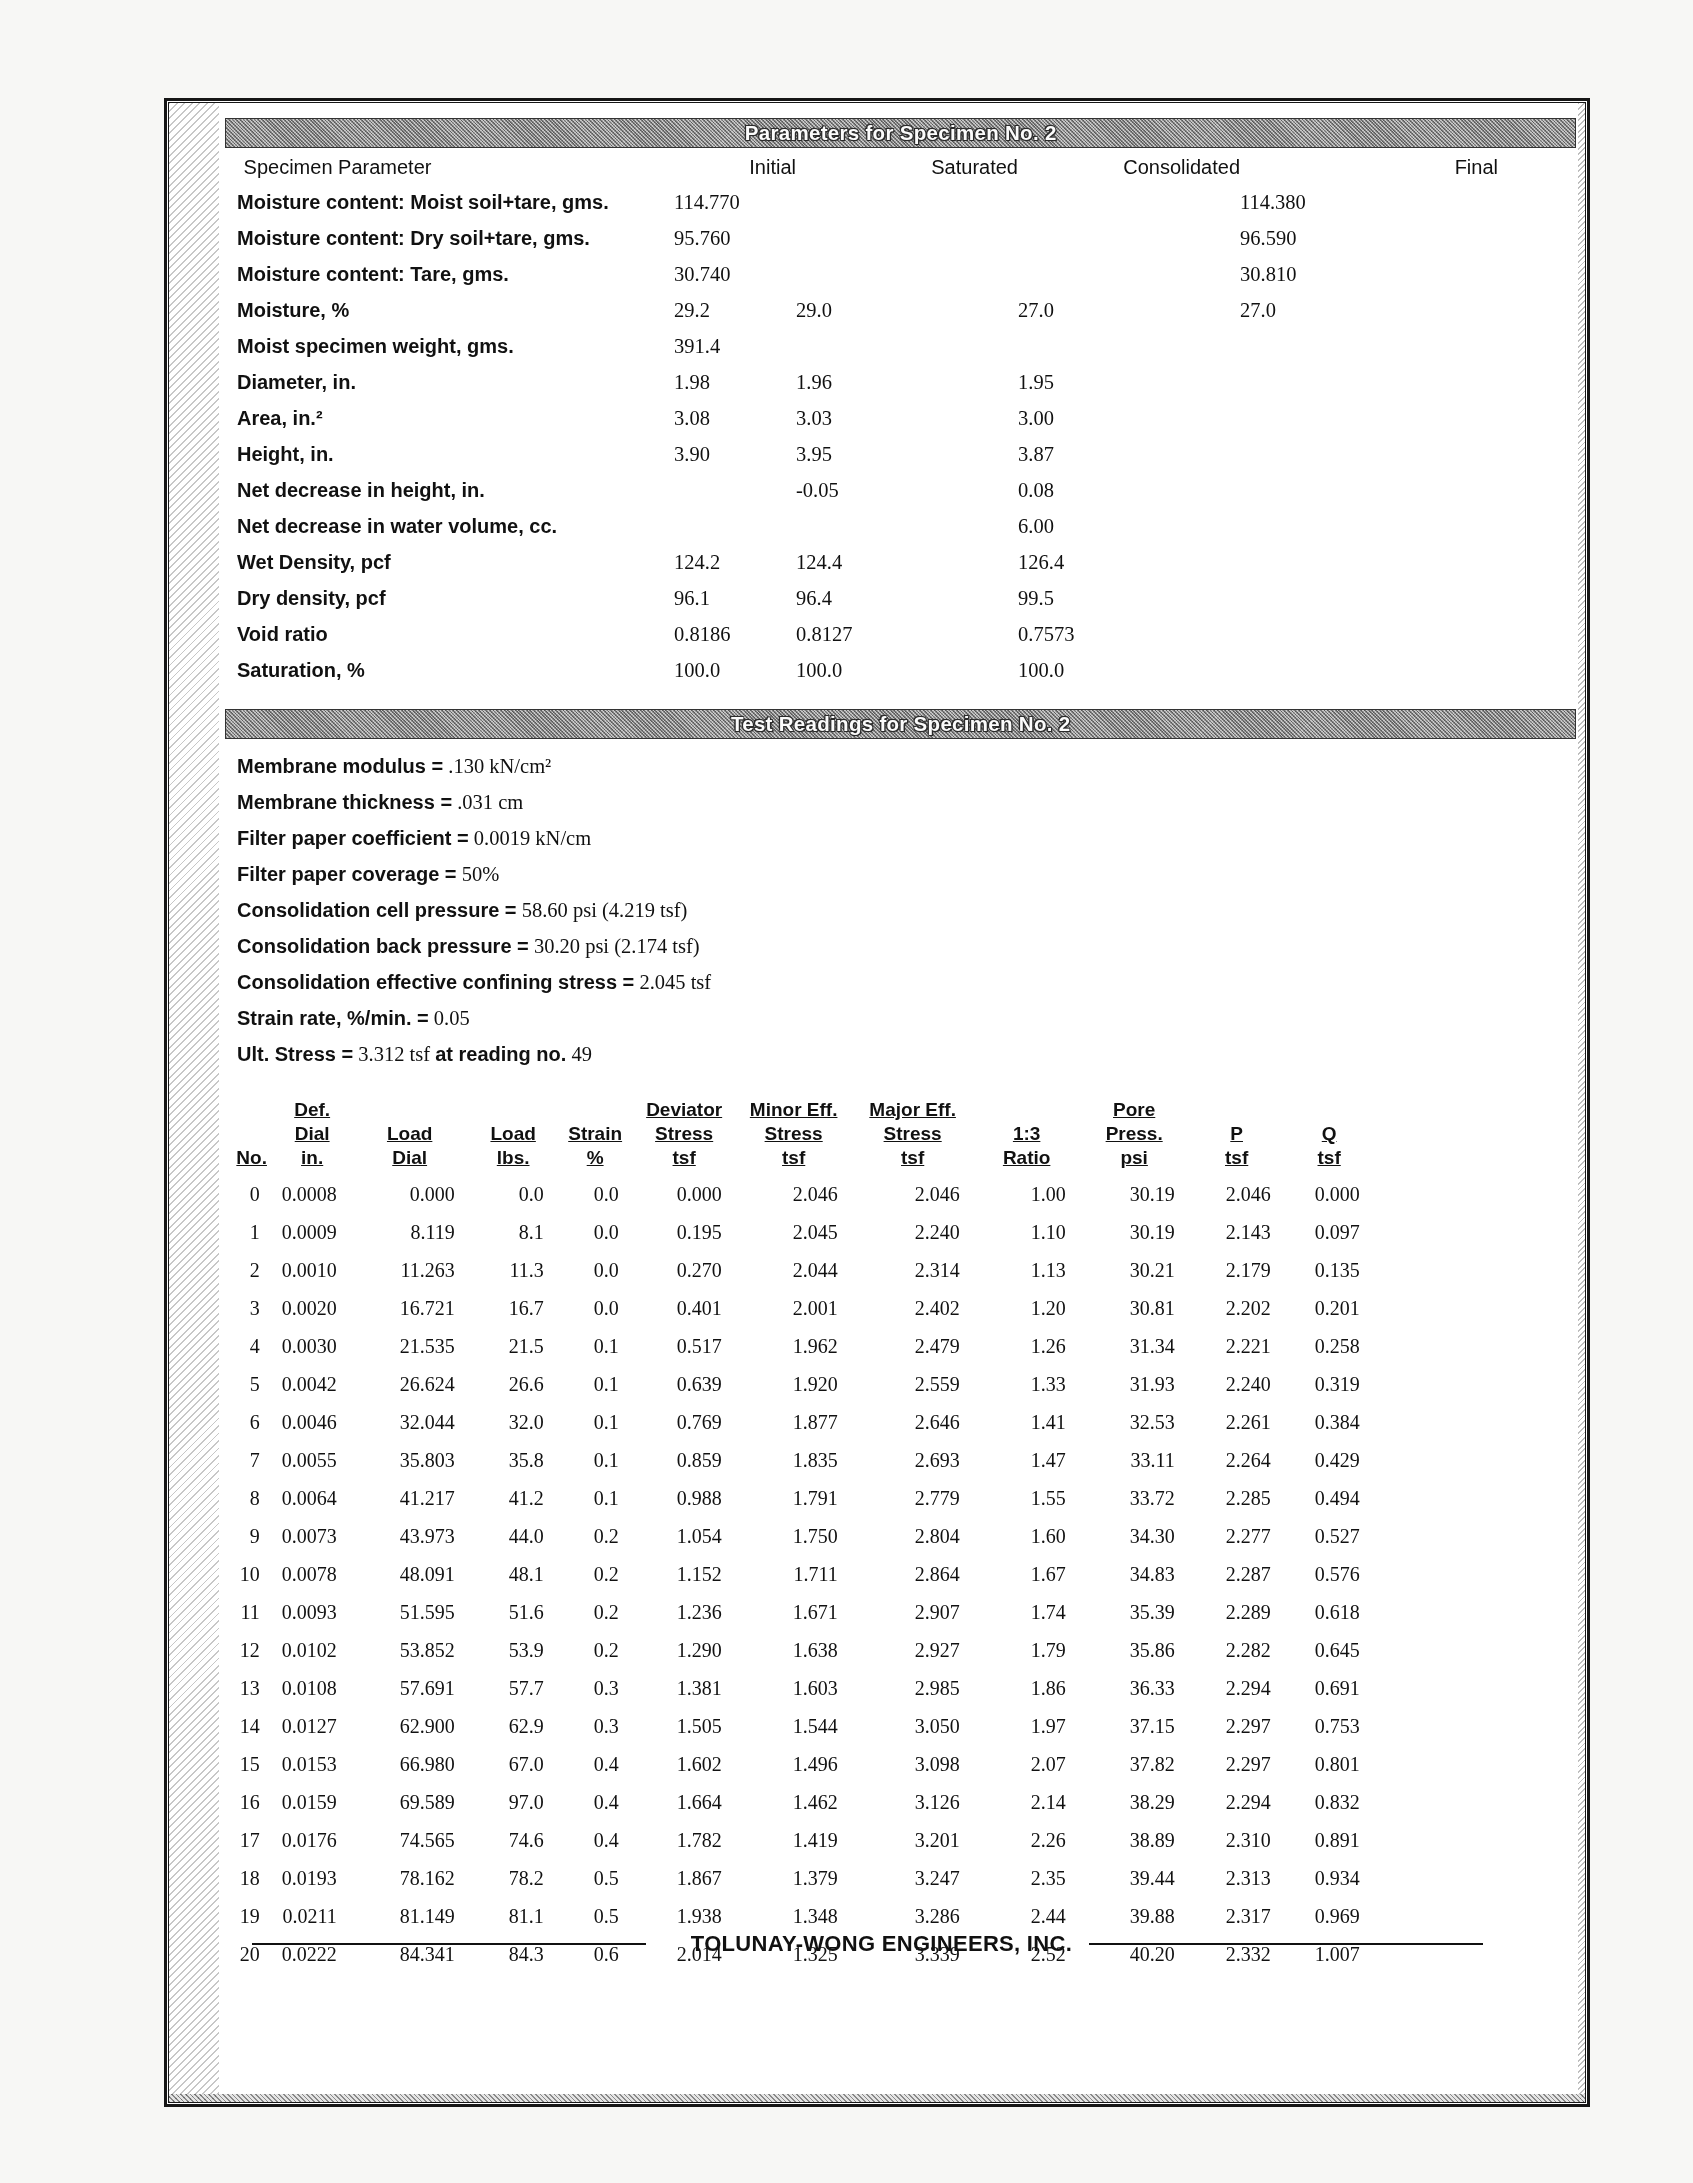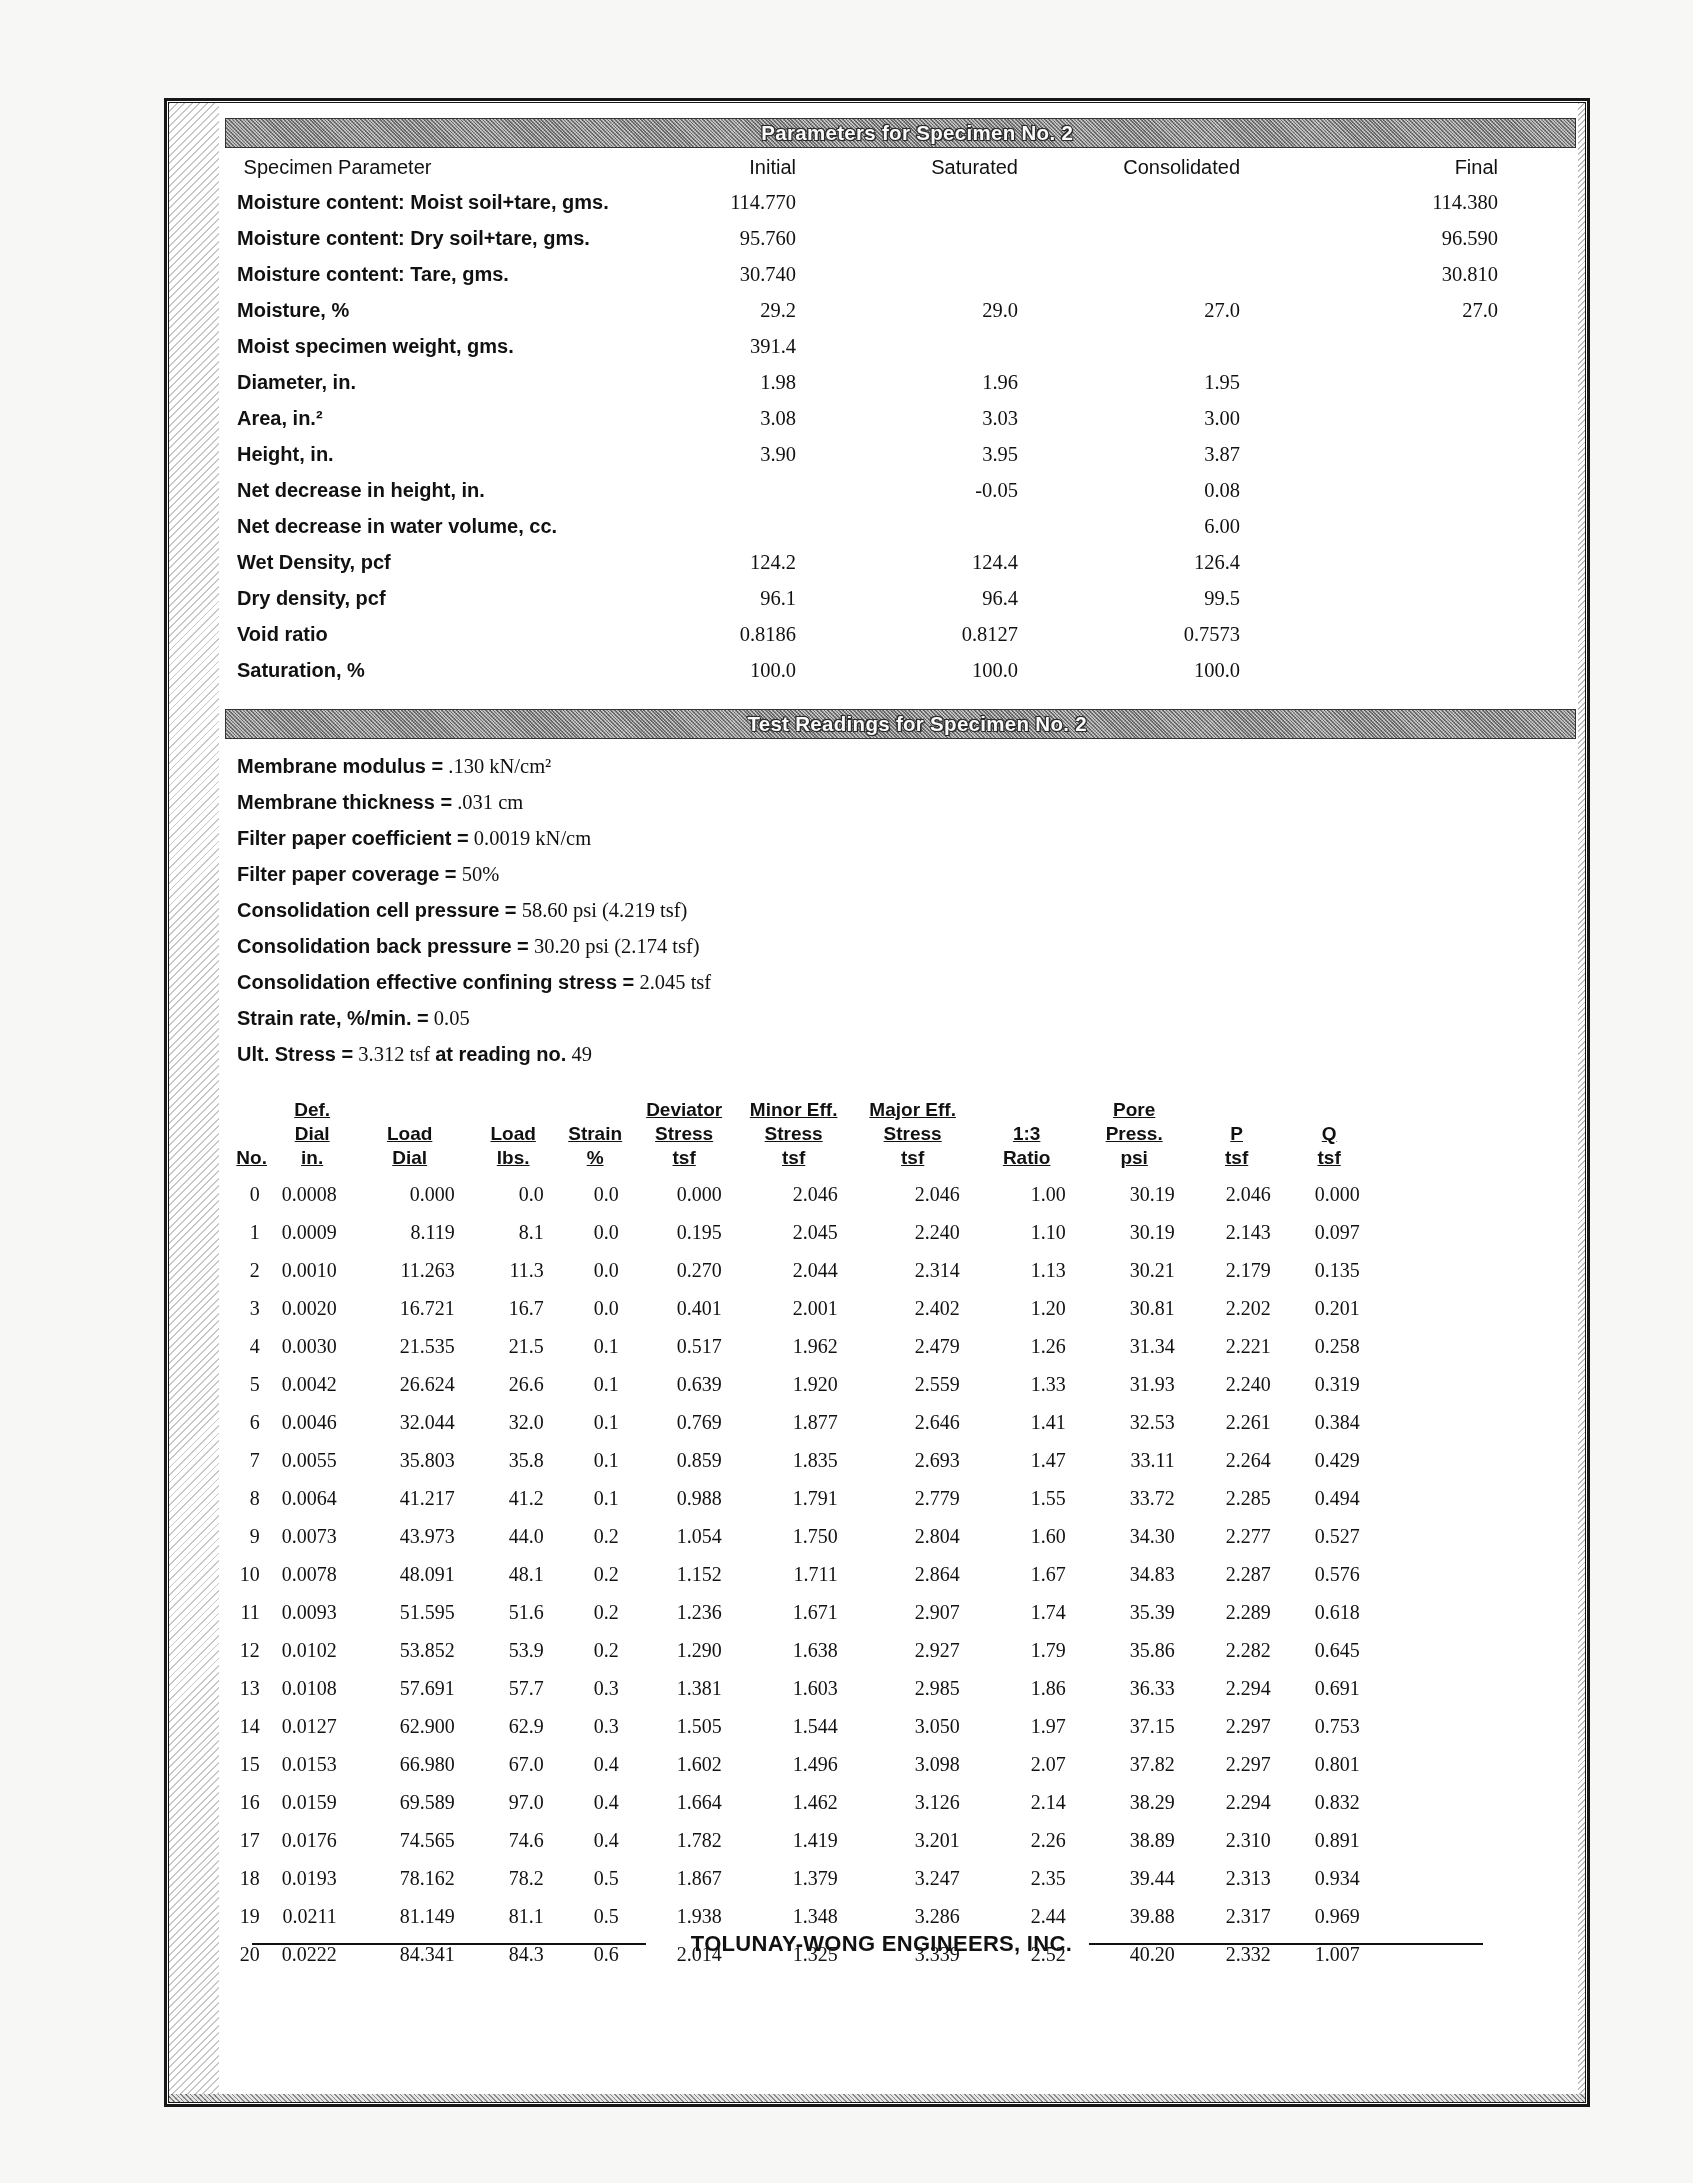--- a/index.html
+++ b/index.html
@@ -33,36 +33,35 @@
     height:28px;border:0.7px solid #333;
     background-color:#a9a9a9;
     background-image:
       repeating-linear-gradient(45deg,rgba(0,0,0,.35) 0 1.3px,rgba(255,255,255,.25) 1.3px 2.6px),
       repeating-linear-gradient(-45deg,rgba(0,0,0,.18) 0 0.7px,rgba(255,255,255,.15) 0.7px 2px);
     display:flex;align-items:center;justify-content:center;
   }
   .section-bar-title{
     font-weight:bold;font-size:20.5px;color:#fbfbfb;letter-spacing:0.3px;
     text-shadow:-1.3px -0.7px 0 #2b2b2b,1.3px 0.7px 0 #2b2b2b,-0.7px 1.3px 0 #2b2b2b,0.7px -1.3px 0 #2b2b2b,0 0 2.6px #101010;
-    padding-left:33px;
   }
   .bar-readings{margin-top:20px;}
 
   
   .params-table{table-layout:fixed;border-collapse:collapse;width:1260px;margin:2.6px 0 0 12px;}
   col.cp-label{width:437px}
   col.cp-initial{width:122px}
   col.cp-sat{width:222px}
   col.cp-cons{width:222px}
   col.cp-final{width:258px}
   .params-table th{font-size:20px;font-weight:normal;text-align:right;height:34px;vertical-align:middle;padding:0;}
   .params-table th.left{text-align:left;padding-left:6.6px;}
   .params-table td{height:36px;vertical-align:middle;padding:0;}
   td.p-label{font-weight:bold;font-size:20px;text-align:left;}
-  td.p-val{font-family:"Liberation Serif","DejaVu Serif",serif;font-size:20.5px;text-align:right;}
+  td.p-val{font-family:"Liberation Serif","DejaVu Serif",serif;font-size:20.5px;text-align:left;}
 
   
   .info-block{margin:9.3px 0 0 12px;}
   .info-line{line-height:36px;font-size:20px;white-space:pre-wrap;}
   .seg-bold{font-weight:bold;}
   .seg-val{font-family:"Liberation Serif","DejaVu Serif",serif;font-size:20.5px;}
 
   
   .readings-table{table-layout:fixed;border-collapse:collapse;width:1143px;margin:26.5px 0 0 9.3px;}
   col.cr-no{width:44px}

